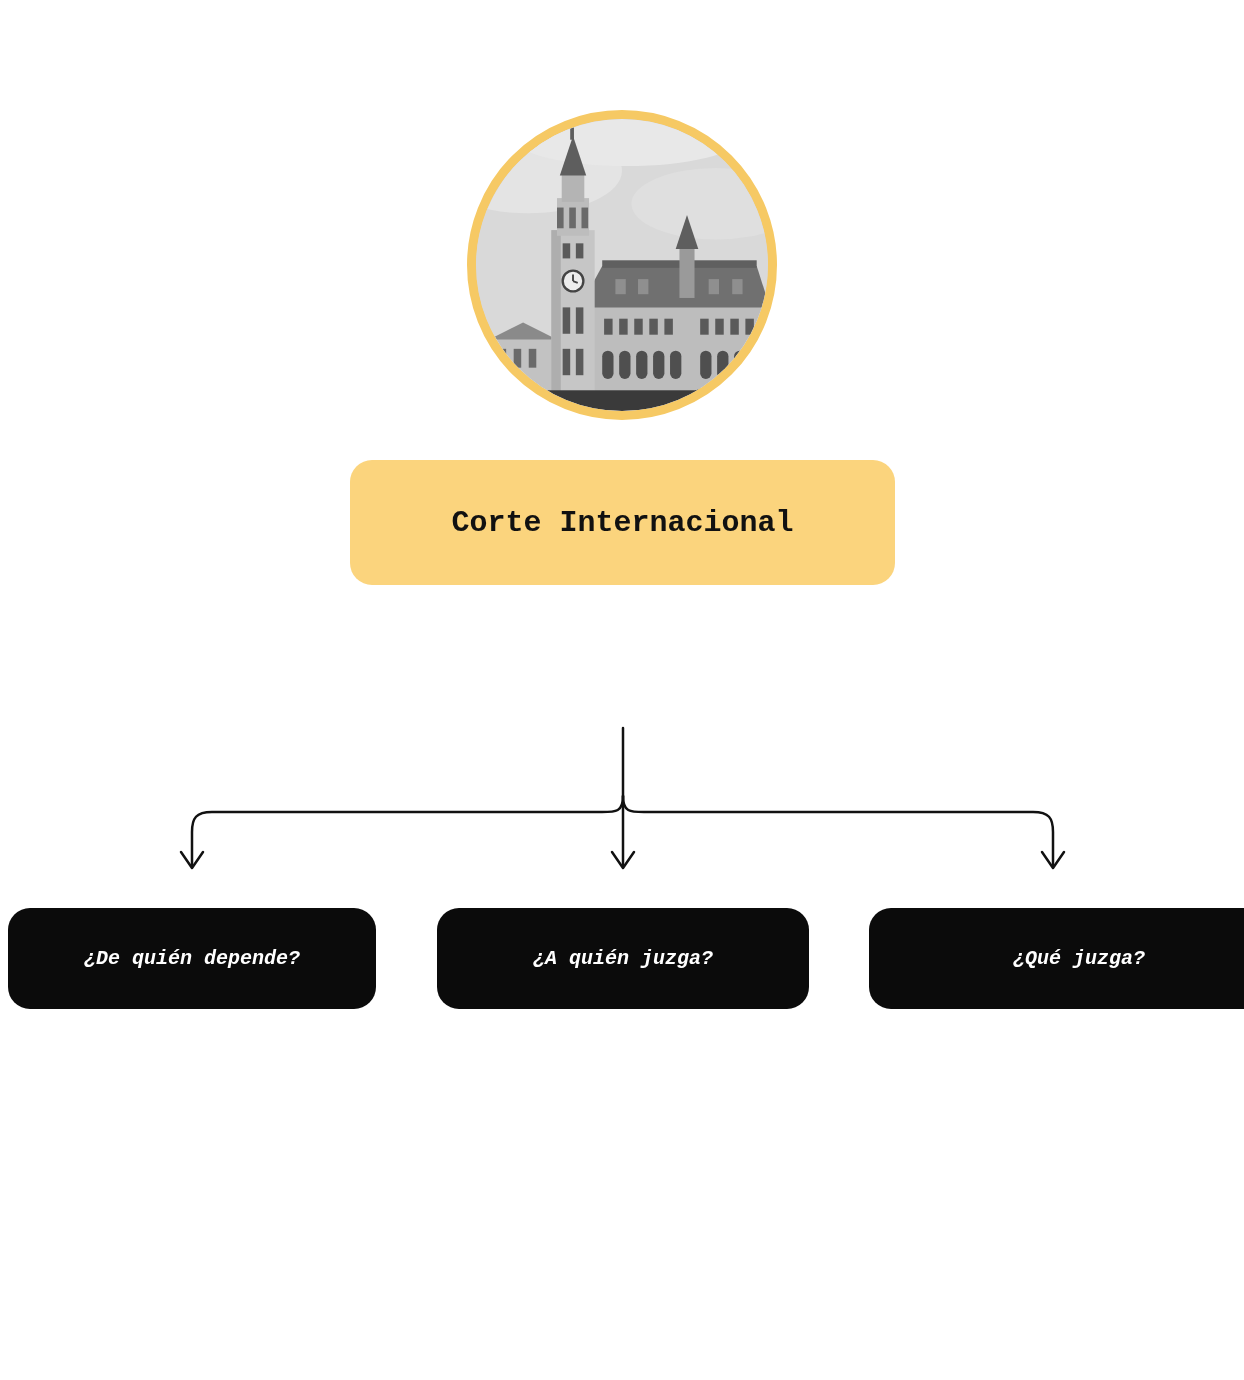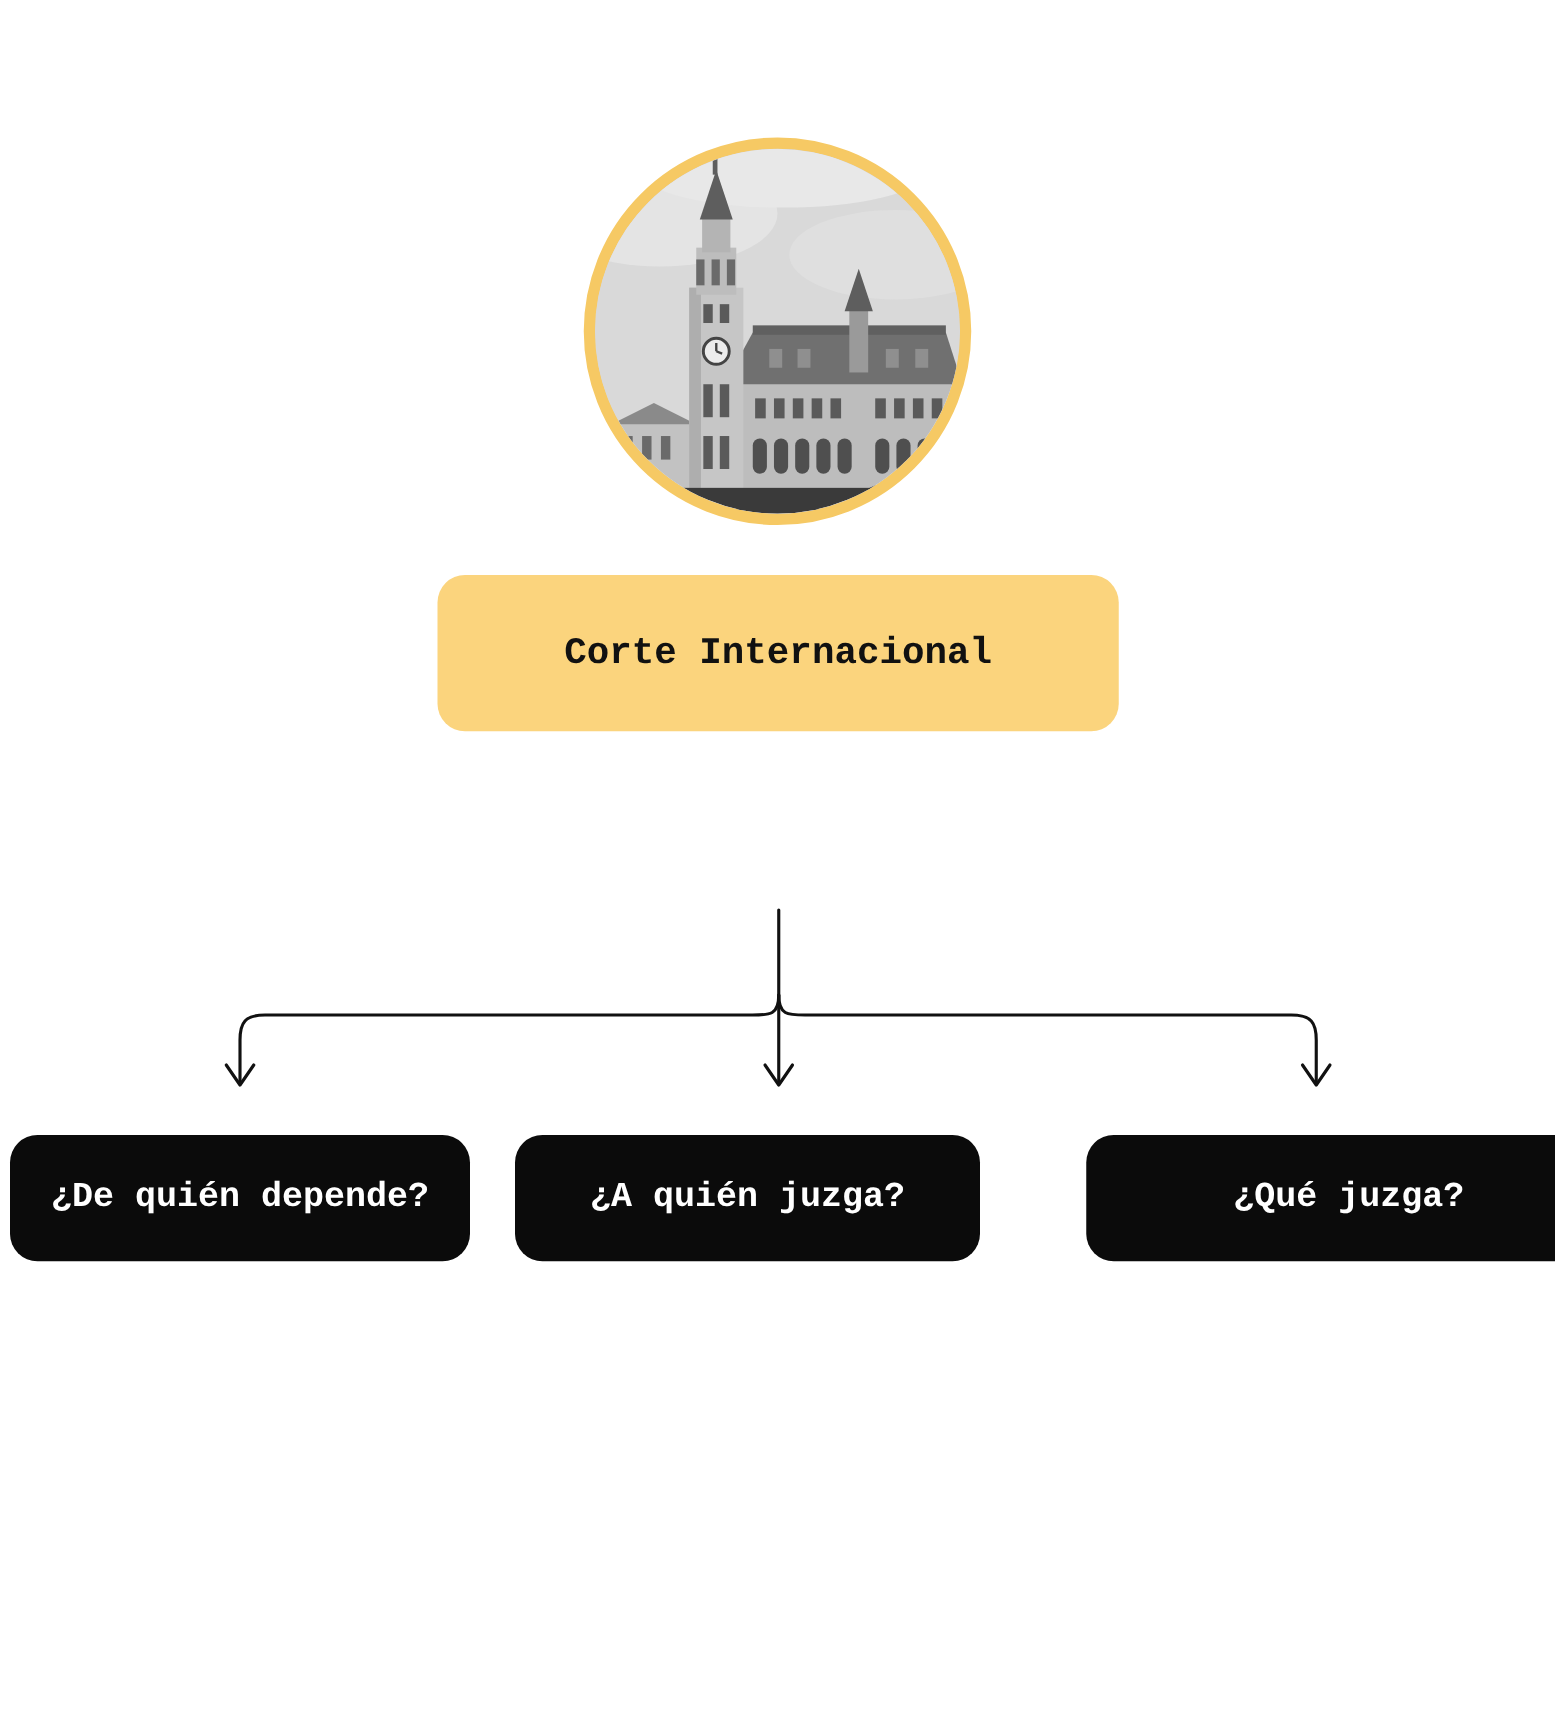--- a/index.html
+++ b/index.html
@@ -73,26 +73,27 @@
     top: 908px;
     height: 101px;
     background: var(--child-bg, #0B0B0B);
     border-radius: 22px;
     display: flex;
     align-items: center;
     justify-content: center;
   }
   .child-box .label {
     color: var(--child-text, #ffffff);
-    font-size: 28px;
+    font-size: 20px;
     font-weight: 700;
     white-space: nowrap;
+    font-style: italic;
   }
   .child-1 { left: 8px;   width: 368px; }
-  .child-2 { left: 412px; width: 372px; }
+  .child-2 { left: 437px; width: 372px; }
   .child-3 { left: 869px; width: 420px; }
 </style>
 </head>
 <body>
 
 <div class="canvas">
 
   <div class="photo-circle">
     <svg viewBox="0 0 310 310" aria-hidden="true">
       <defs>

